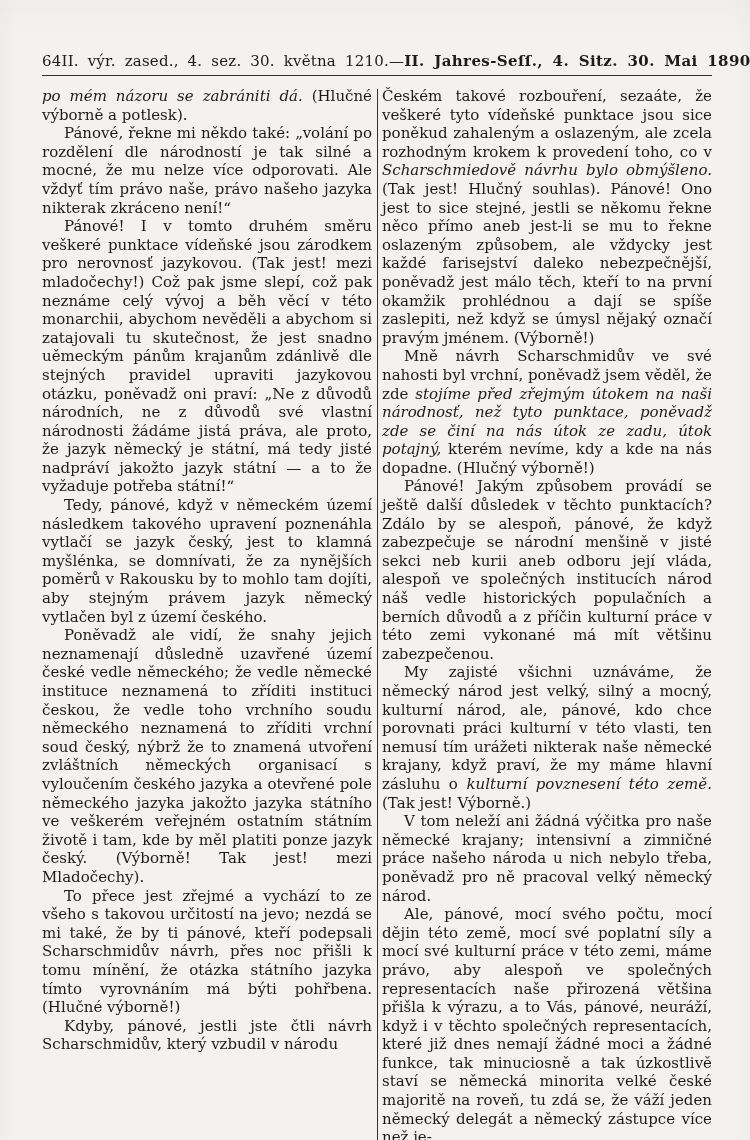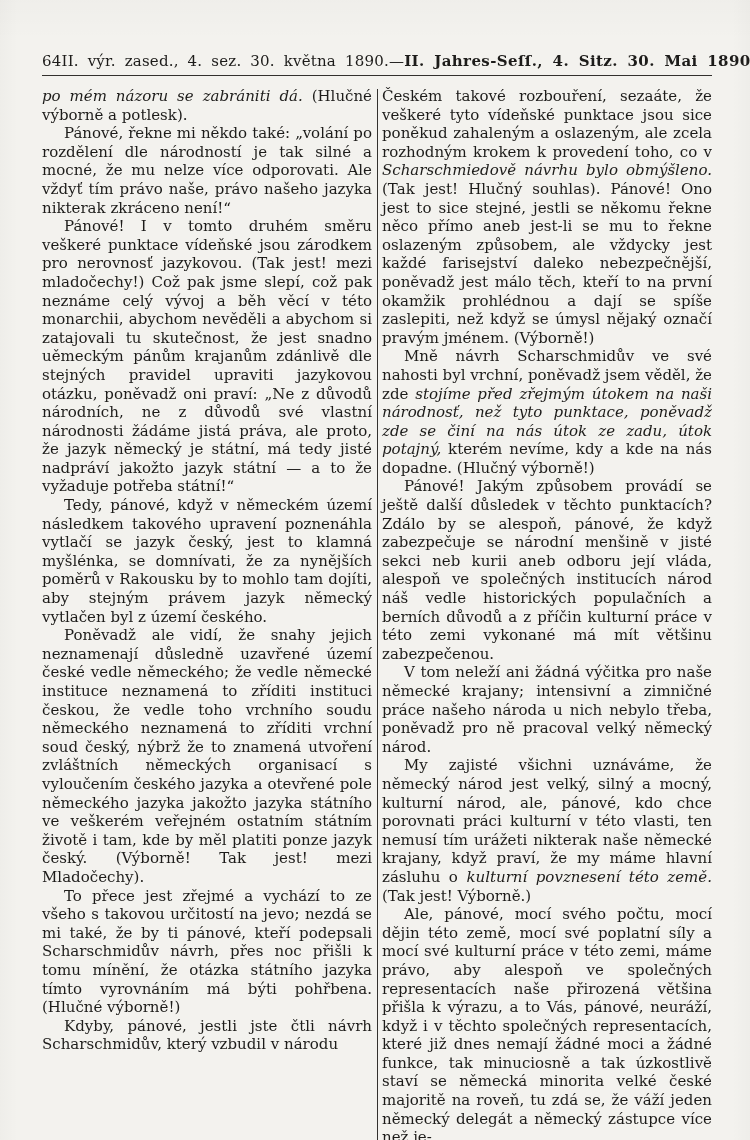--- a/index.html
+++ b/index.html
@@ -72,21 +72,21 @@
   .para em { font-style: italic; margin-top: 26px; }
 </style>
 </head>
 <body>
 
 <div class="page">
 
   <div class="header">
     <span class="h-left">
       <span>64</span>
-      <span>II. výr. zased., 4. sez. 30. května 1890.</span>
+      <span>II. výr. zased., 4. sez. 30. května 1210.</span>
     </span>
     <span class="h-dash">—</span>
     <span class="h-right fraktur">II. Jahres-Seſſ., 4. Sitz. 30. Mai 1890.</span>
   </div>
 
   <div class="header-rule"></div>
 
   <div class="columns">
     <div class="col">
         <p class="para"><em>po mém názoru se zabrániti dá.</em><span> (Hlučné výborně a potlesk).</span></p>
@@ -95,19 +95,19 @@
         <p class="para indent"><span>Tedy, pánové, když v německém území následkem takového upravení poznenáhla vytlačí se jazyk český, jest to klamná myšlénka, se domnívati, že za nynějších poměrů v Rakousku by to mohlo tam dojíti, aby stejným právem jazyk německý vytlačen byl z území českého.</span></p>
         <p class="para indent"><span>Poněvadž ale vidí, že snahy jejich neznamenají důsledně uzavřené území české vedle německého; že vedle německé instituce neznamená to zříditi instituci českou, že vedle toho vrchního soudu německého neznamená to zříditi vrchní soud český, nýbrž že to znamená utvoření zvláštních německých organisací s vyloučením českého jazyka a otevřené pole německého jazyka jakožto jazyka státního ve veškerém veřejném ostatním státním životě i tam, kde by měl platiti ponze jazyk český. (Výborně! Tak jest! mezi Mladočechy).</span></p>
         <p class="para indent"><span>To přece jest zřejmé a vychází to ze všeho s takovou určitostí na jevo; nezdá se mi také, že by ti pánové, kteří podepsali Scharschmidův návrh, přes noc přišli k tomu mínění, že otázka státního jazyka tímto vyrovnáním má býti pohřbena. (Hlučné výborně!)</span></p>
         <p class="para indent"><span>Kdyby, pánové, jestli jste čtli návrh Scharschmidův, který vzbudil v národu</span></p>
       </div>
     <div class="col-divider"></div>
     <div class="col">
         <p class="para"><span>Českém takové rozbouření, sezaáte, že veškeré tyto vídeňské punktace jsou sice poněkud zahaleným a oslazeným, ale zcela rozhodným krokem k provedení toho, co v </span><em>Scharschmiedově návrhu bylo obmýšleno.</em><span> (Tak jest! Hlučný souhlas). Pánové! Ono jest to sice stejné, jestli se někomu řekne něco přímo aneb jest-li se mu to řekne oslazeným způsobem, ale vždycky jest každé farisejství daleko nebezpečnější, poněvadž jest málo těch, kteří to na první okamžik prohlédnou a dají se spíše zaslepiti, než když se úmysl nějaký označí pravým jménem. (Výborně!)</span></p>
         <p class="para indent"><span>Mně návrh Scharschmidův ve své nahosti byl vrchní, poněvadž jsem věděl, že zde </span><em>stojíme před zřejmým útokem na naši národnosť, než tyto punktace, poněvadž zde se činí na nás útok ze zadu, útok potajný,</em><span> kterém nevíme, kdy a kde na nás dopadne. (Hlučný výborně!)</span></p>
         <p class="para indent"><span>Pánové! Jakým způsobem provádí se ještě další důsledek v těchto punktacích? Zdálo by se alespoň, pánové, že když zabezpečuje se národní menšině v jisté sekci neb kurii aneb odboru její vláda, alespoň ve společných institucích národ náš vedle historických populačních a berních důvodů a z příčin kulturní práce v této zemi vykonané má mít většinu zabezpečenou.</span></p>
+        <p class="para indent"><span>My zajisté všichni uznáváme, že německý národ jest velký, silný a mocný, kulturní národ, ale, pánové, kdo chce porovnati práci kulturní v této vlasti, ten nemusí tím urážeti nikterak naše německé krajany, když praví, že my máme hlavní zásluhu o </span><em>kulturní povznesení této země.</em><span> (Tak jest! Výborně.)</span></p>
         <p class="para indent"><span>V tom neleží ani žádná výčitka pro naše německé krajany; intensivní a zimničné práce našeho národa u nich nebylo třeba, poněvadž pro ně pracoval velký německý národ.</span></p>
-        <p class="para indent"><span>My zajisté všichni uznáváme, že německý národ jest velký, silný a mocný, kulturní národ, ale, pánové, kdo chce porovnati práci kulturní v této vlasti, ten nemusí tím urážeti nikterak naše německé krajany, když praví, že my máme hlavní zásluhu o </span><em>kulturní povznesení této země.</em><span> (Tak jest! Výborně.)</span></p>
         <p class="para indent"><span>Ale, pánové, mocí svého počtu, mocí dějin této země, mocí své poplatní síly a mocí své kulturní práce v této zemi, máme právo, aby alespoň ve společných representacích naše přirozená většina přišla k výrazu, a to Vás, pánové, neuráží, když i v těchto společných representacích, které již dnes nemají žádné moci a žádné funkce, tak minuciosně a tak úzkostlivě staví se německá minorita velké české majoritě na roveň, tu zdá se, že váží jeden německý delegát a německý zástupce více než je-</span></p>
       </div>
   </div>
 
 </div>
 
 </body></html>

